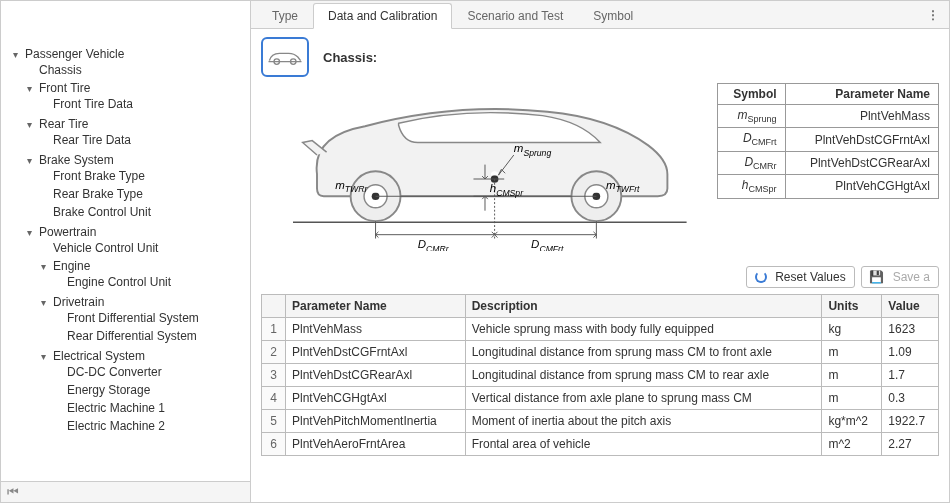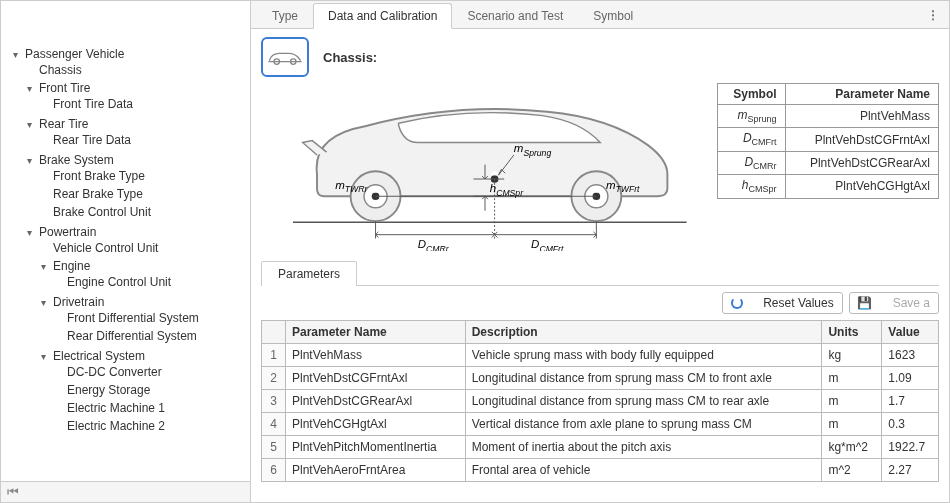--- a/index.html
+++ b/index.html
@@ -32,21 +32,21 @@
   .legend-table { border-collapse:collapse; font-size:12px; min-width:222px;}
   .legend-table th, .legend-table td { border:1px solid #999; padding:3px 8px; text-align:right; }
   .legend-table th { font-weight:bold; background:#fff; }
   .sub { font-style:italic; }
   .subsc { font-size:9px; vertical-align:sub; }
   .param-section { margin-top:4px; }
   .param-tabs { display:flex; border-bottom:1px solid #ccc; }
   .param-tab { padding:5px 16px; border:1px solid #ccc; border-bottom:none; background:#f0f0f0; font-size:12px; border-radius:2px 2px 0 0; }
   .param-tab.active { background:#fff; position:relative; top:1px; }
   .toolbar { display:flex; justify-content:flex-end; gap:6px; padding:6px 0; }
-  .btn { border:1px solid #bbb; border-radius:3px; padding:3px 8px; background:#fff; font-size:12px; display:inline-flex; align-items:center; gap:20px; cursor:pointer; }
+  .btn { border:1px solid #bbb; border-radius:3px; padding:3px 8px; background:#fff; font-size:12px; display:inline-flex; align-items:center; gap:8px; cursor:pointer; }
   .btn.disabled { color:#aaa; cursor:default; }
   .refresh-icon { display:inline-block; width:12px; height:12px; border:2px solid #3a7bd5; border-top-color:transparent; border-radius:50%; position:relative; }
   .param-table { width:100%; border-collapse:collapse; font-size:12px; }
   .param-table th, .param-table td { border:1px solid #bbb; padding:4px 6px; text-align:left; }
   .param-table th { background:#f5f5f5; font-weight:bold; }
   .param-table td.rownum { width:24px; text-align:center; color:#666; background:#fafafa; }
   .goto-start { color:#888; font-size:13px; cursor:pointer; }
 </style>
 </head>
 <body>
@@ -206,23 +206,20 @@
               </tr>
           <tr>
                 <td><span class="sub">h</span><span class="subsc">CMSpr</span></td>
                 <td>PlntVehCGHgtAxl</td>
               </tr>
         </tbody>
           </table>
       </div>
 
       <div class="param-section">
-        <div class="param-tabs">
-          <div class="param-tab active">Parameters</div>
-        </div>
         <div class="toolbar">
           <div class="btn">
             <span class="refresh-icon"></span>
             <span>Reset Values</span>
           </div>
           <div class="btn disabled">
             <span>💾</span>
             <span>Save a</span>
           </div>
         </div>

